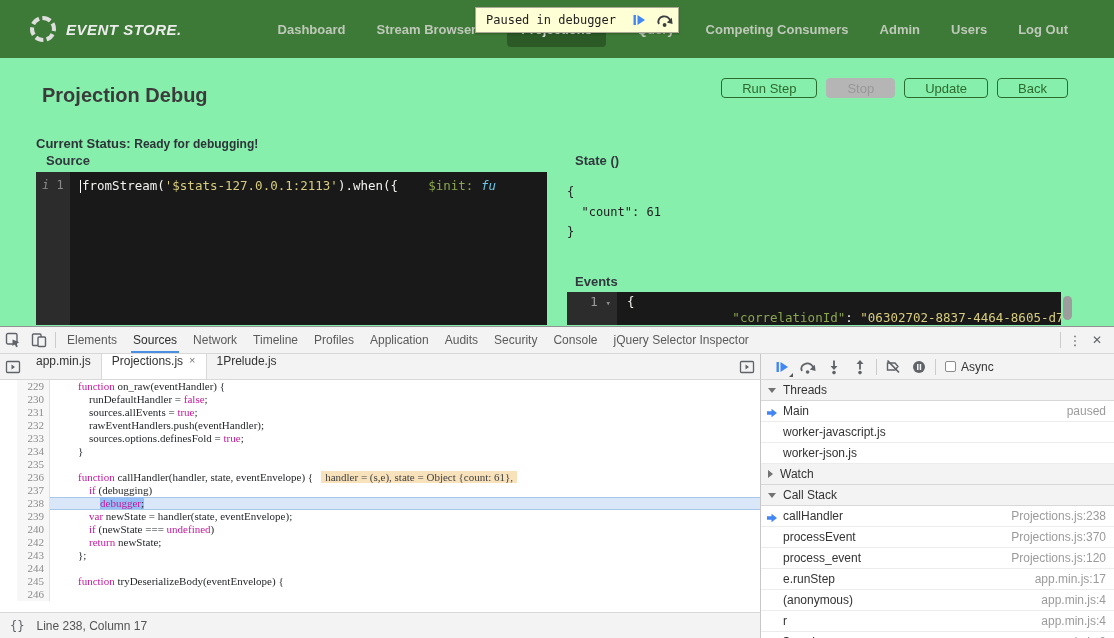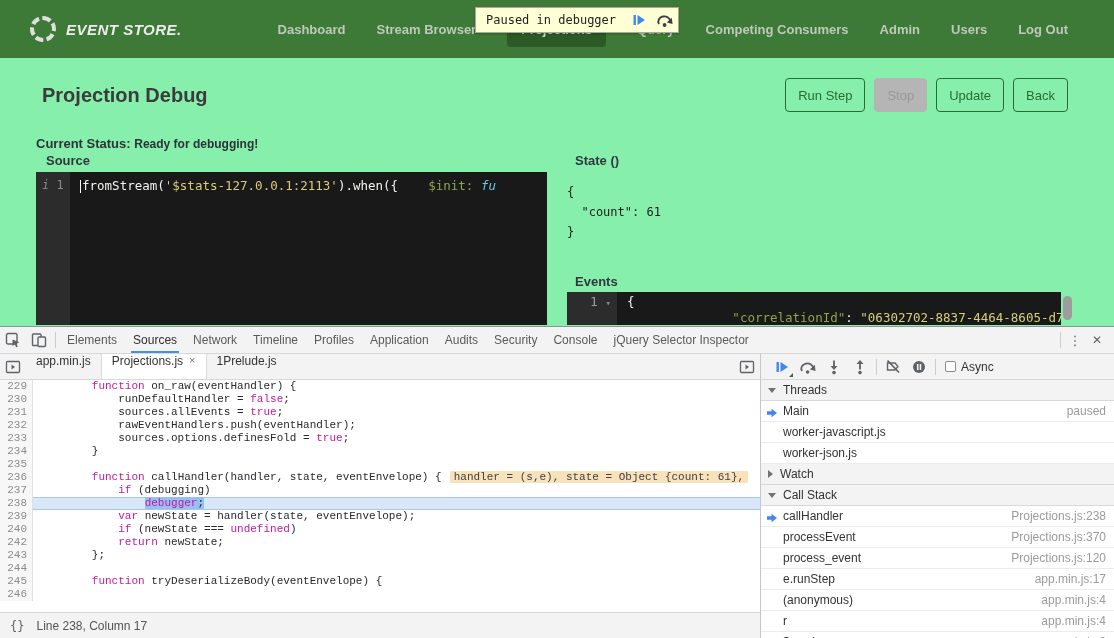--- a/index.html
+++ b/index.html
@@ -20,21 +20,21 @@
   
   .paused-banner { position:absolute; top:7px; left:475px; height:26px; z-index:20;
                    background:#ffffd6; border:1px solid #a9a995; display:flex; align-items:center;
                    box-shadow:0 1px 2px rgba(0,0,0,.25); }
   .paused-banner .pb-text { font-family:"DejaVu Sans Mono",monospace; font-size:12px; color:#222; padding:0 10px; }
   .pb-btn { width:26px; height:24px; display:flex; align-items:center; justify-content:center; cursor:pointer; }
 
   
   .page-title { position:absolute; left:42px; top:84px; font-size:20px; font-weight:bold; color:#3b3b3b; }
   .action-buttons { position:absolute; right:46px; top:78px; display:flex; gap:9px; }
-  .abtn { height:34px; padding:0 12px; border:1px solid #2c6b2e; border-radius:4px; background:transparent;
+  .abtn { height:20px; padding:0 20px; border:1px solid #2c6b2e; border-radius:4px; background:transparent;
           color:#2c6b2e; font-size:13px; font-family:"Liberation Sans",sans-serif; cursor:pointer; }
   .abtn.disabled { background:#b5b5b5; border-color:#b5b5b5; color:#989898; cursor:default; }
   .status-line { position:absolute; left:36px; top:136px; font-size:13px; color:#2e3338; font-weight:bold; }
   .status-line .status-value { font-size:12px; }
   .sec-label { position:absolute; font-size:13px; font-weight:bold; color:#32383e; }
 
   
   .src-editor { position:absolute; left:36px; top:172px; width:511px; height:153px; background:#191919; overflow:hidden; }
   .src-gutter { position:absolute; left:0; top:0; width:34px; height:100%; background:#2c2c2c;
                 color:#8a8a8a; font-family:"DejaVu Sans Mono",monospace; font-size:12px; padding:6px 4px 0 6px; }
@@ -79,22 +79,22 @@
   .dbg-toolbar { position:absolute; left:760px; top:27px; width:354px; height:26px; background:#f3f3f3;
                  border-bottom:1px solid #d8d8d8; border-left:1px solid #c7c7c7; display:flex; align-items:center; padding-left:8px; }
   .dbg-btn { width:26px; height:24px; display:flex; align-items:center; justify-content:center; cursor:pointer; position:relative; }
   .dbg-btn.has-corner::after { content:""; position:absolute; right:2px; bottom:2px; border-left:4px solid transparent;
                                border-bottom:4px solid #555; }
   .async-wrap { display:flex; align-items:center; gap:5px; margin-left:6px; }
   .async-box { width:11px; height:11px; border:1px solid #8b8b8b; border-radius:2px; background:#fff; cursor:pointer; }
   .async-label { font-size:12px; color:#333; }
 
   
-  .code-pane { position:absolute; left:0; top:53px; width:760px; height:233px; overflow:hidden;
-               font-family:Liberation Mono, monospace; font-size:11px; }
+  .code-pane { position:absolute; left:17px; top:53px; width:760px; height:233px; overflow:hidden;
+               font-family:Liberation Serif, serif; font-size:11px; }
   .code-row { display:flex; height:13px; line-height:13px; white-space:pre; }
   .code-gutter { width:33px; flex:0 0 33px; text-align:right; padding-right:5px; color:#8c8c8c;
                  background:#f7f7f7; border-right:1px solid #e1e1e1; }
   .code-text { flex:1; padding-left:6px; color:#26282b; overflow:hidden; }
   .c-k { color:#c41a9b; }
   .code-row.exec .code-text { background:#d9e7f8; box-shadow:0 1px 0 #a6c6ea inset, 0 -1px 0 #a6c6ea inset; }
   .tk-hl { background:#96bff5; }
   .annotation { background:#f8e2bc; color:#414141; margin-left:8px; padding:0 4px; }
   .hscroll { position:absolute; left:34px; bottom:3px; width:380px; height:8px; background:#c6c6c6; border-radius:4px; }
 

